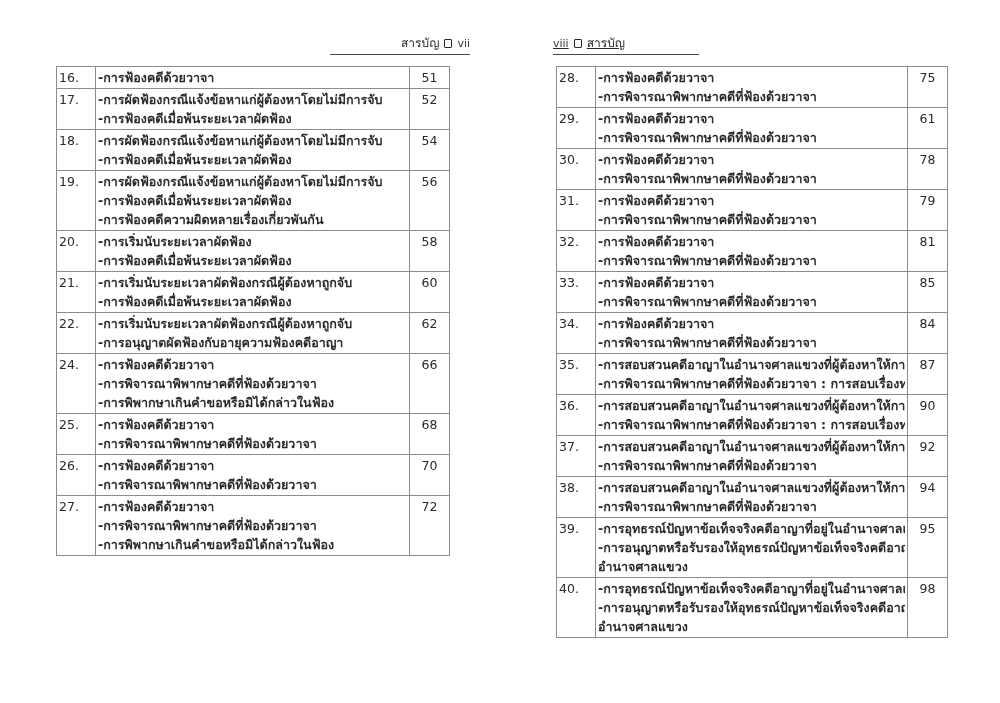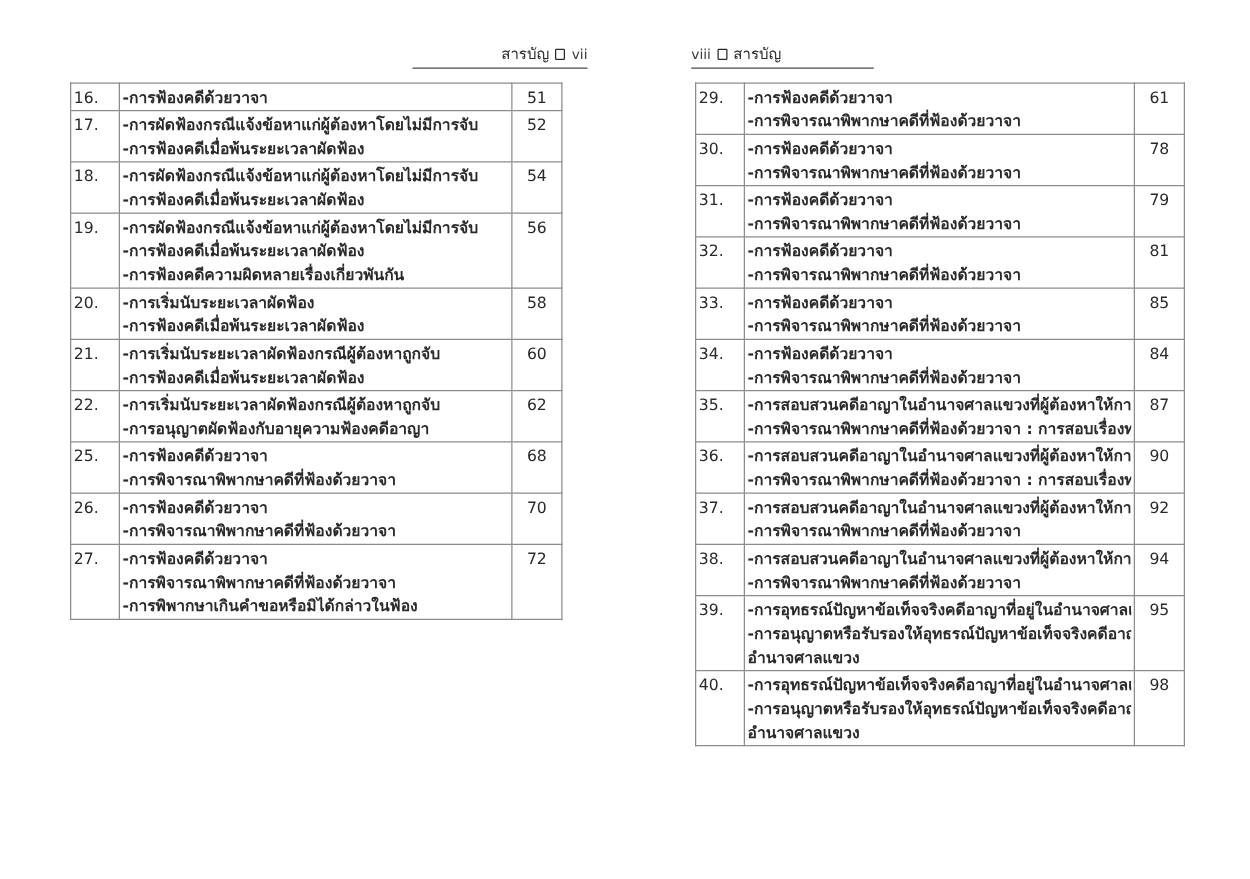--- a/index.html
+++ b/index.html
@@ -17,21 +17,21 @@
     position: absolute;
     top: 36px;
     font-size: 12px;
     line-height: 14px;
     color: #2a2a2a;
     border-bottom: 1px solid #4a4a4a;
     padding-bottom: 3px;
     white-space: nowrap;
   }
   .running-header.left  { left: 330px; width: 140px; text-align: right; }
-  .running-header.right { left: 553px; width: 146px; text-align: left; }
+  .running-header.right { left: 553px; width: 146px; text-align: left; text-decoration: underline; }
   .folio { font-size: 11px; color: #3a3a3a; }
   .sq-icon {
     display: inline-block;
     width: 8px; height: 9px;
     border: 1.3px solid #2a2a2a;
     border-radius: 1px;
     margin: 0 5px;
     vertical-align: -1px;
   }
 
@@ -121,20 +121,29 @@
         </tr>
         <tr>
           <td class="c-no">22.</td>
           <td class="c-title">
             <div>-การเริ่มนับระยะเวลาผัดฟ้องกรณีผู้ต้องหาถูกจับ</div>
             <div>-การอนุญาตผัดฟ้องกับอายุความฟ้องคดีอาญา</div>
           </td>
           <td class="c-page">62</td>
         </tr>
         <tr>
+          <td class="c-no">24.</td>
+          <td class="c-title">
+            <div>-การฟ้องคดีด้วยวาจา</div>
+            <div>-การพิจารณาพิพากษาคดีที่ฟ้องด้วยวาจา</div>
+            <div>-การพิพากษาเกินคำขอหรือมิได้กล่าวในฟ้อง</div>
+          </td>
+          <td class="c-page">66</td>
+        </tr>
+        <tr>
           <td class="c-no">25.</td>
           <td class="c-title">
             <div>-การฟ้องคดีด้วยวาจา</div>
             <div>-การพิจารณาพิพากษาคดีที่ฟ้องด้วยวาจา</div>
           </td>
           <td class="c-page">68</td>
         </tr>
         <tr>
           <td class="c-no">26.</td>
           <td class="c-title">
@@ -150,20 +159,28 @@
             <div>-การพิจารณาพิพากษาคดีที่ฟ้องด้วยวาจา</div>
             <div>-การพิพากษาเกินคำขอหรือมิได้กล่าวในฟ้อง</div>
           </td>
           <td class="c-page">72</td>
         </tr>
       </tbody>
   </table>
 
   <table class="toc right">
     <tbody>
+        <tr>
+          <td class="c-no">28.</td>
+          <td class="c-title">
+            <div>-การฟ้องคดีด้วยวาจา</div>
+            <div>-การพิจารณาพิพากษาคดีที่ฟ้องด้วยวาจา</div>
+          </td>
+          <td class="c-page">75</td>
+        </tr>
         <tr>
           <td class="c-no">29.</td>
           <td class="c-title">
             <div>-การฟ้องคดีด้วยวาจา</div>
             <div>-การพิจารณาพิพากษาคดีที่ฟ้องด้วยวาจา</div>
           </td>
           <td class="c-page">61</td>
         </tr>
         <tr>
           <td class="c-no">30.</td>

